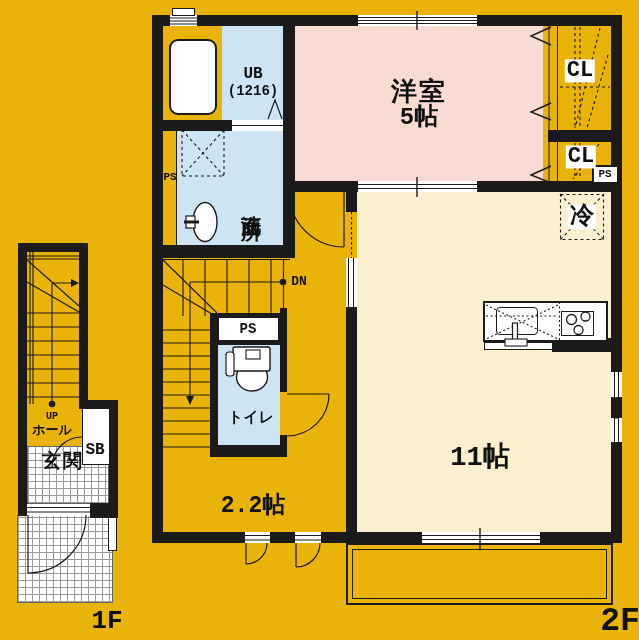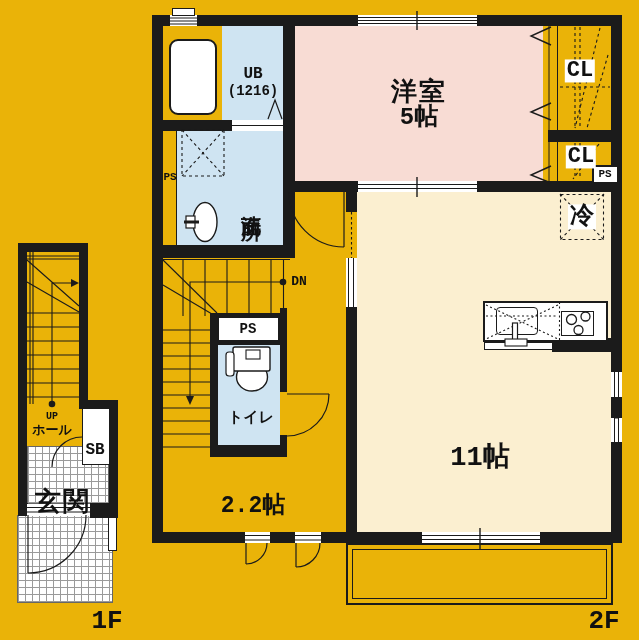--- a/index.html
+++ b/index.html
@@ -239,17 +239,17 @@
   <div class="lbl" style="left:605px;top:175px;font-size:11px;z-index:45;">PS</div>
   <div class="lbl bg" style="left:582px;top:217px;font-size:24px;">冷</div>
   <div class="lbl" style="left:480px;top:458px;font-size:27px;">11帖</div>
   <div class="lbl" style="left:299px;top:282px;font-size:13px;">DN</div>
   <div class="lbl" style="left:248px;top:329px;font-size:14px;">PS</div>
   <div class="lbl" style="left:251px;top:419px;font-size:15px;">トイレ</div>
   <div class="lbl" style="left:253px;top:506px;font-size:23px;">2.2帖</div>
   <div class="lbl" style="left:52px;top:417px;font-size:10px;">UP</div>
   <div class="lbl" style="left:52px;top:431px;font-size:13px;">ホール</div>
   <div class="lbl" style="left:95px;top:450px;font-size:16px;">SB</div>
-  <div class="lbl" style="left:63px;top:504px;font-size:26px;letter-spacing:2px;">玄関</div>
+  <div class="lbl" style="left:63px;top:463px;font-size:19px;letter-spacing:2px;">玄関</div>
   <div class="lbl" style="left:107px;top:622px;font-size:26px;">1F</div>
-  <div class="lbl" style="left:604px;top:622px;font-size:26px;">2F</div>
+  <div class="lbl" style="left:620px;top:622px;font-size:33px;">2F</div>
 
 </div>
 
 </body></html>

